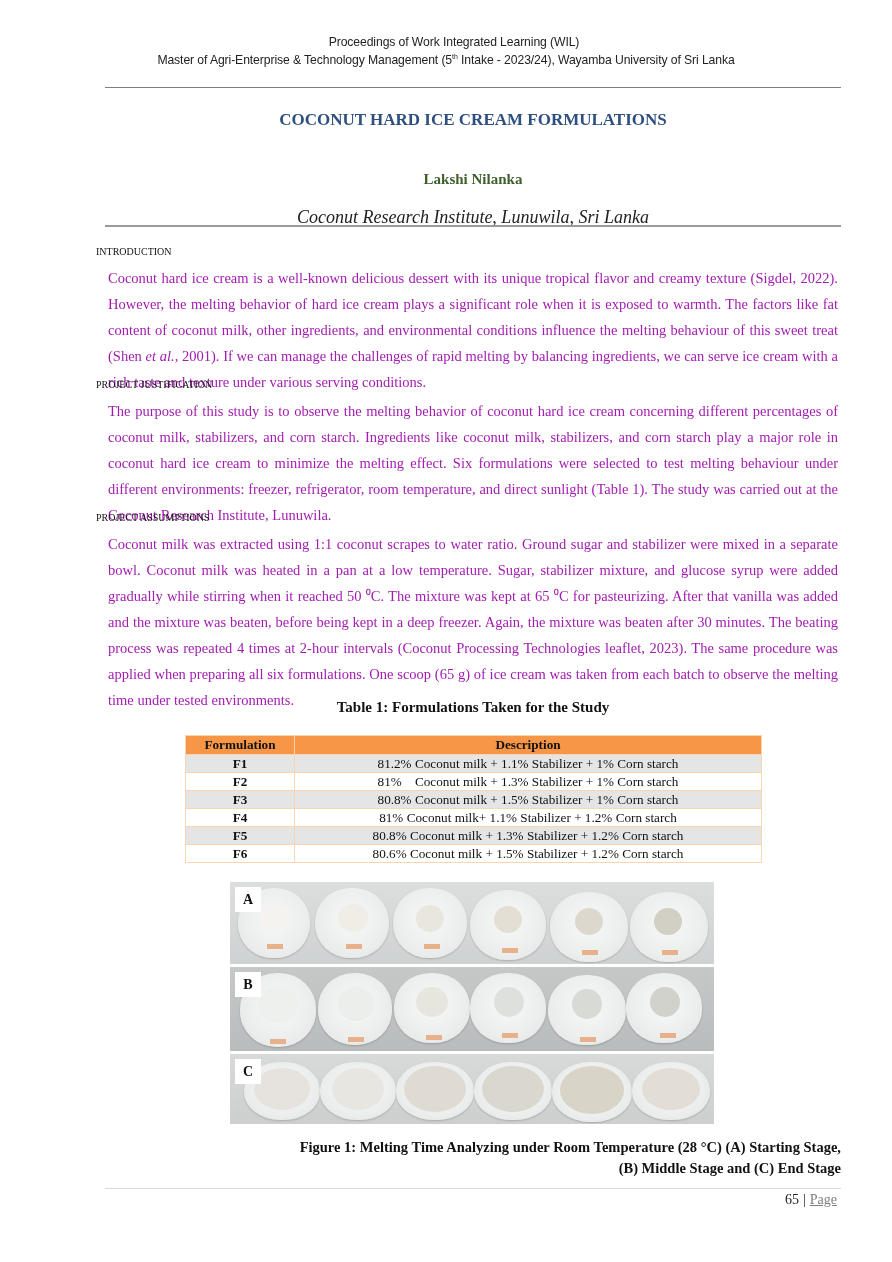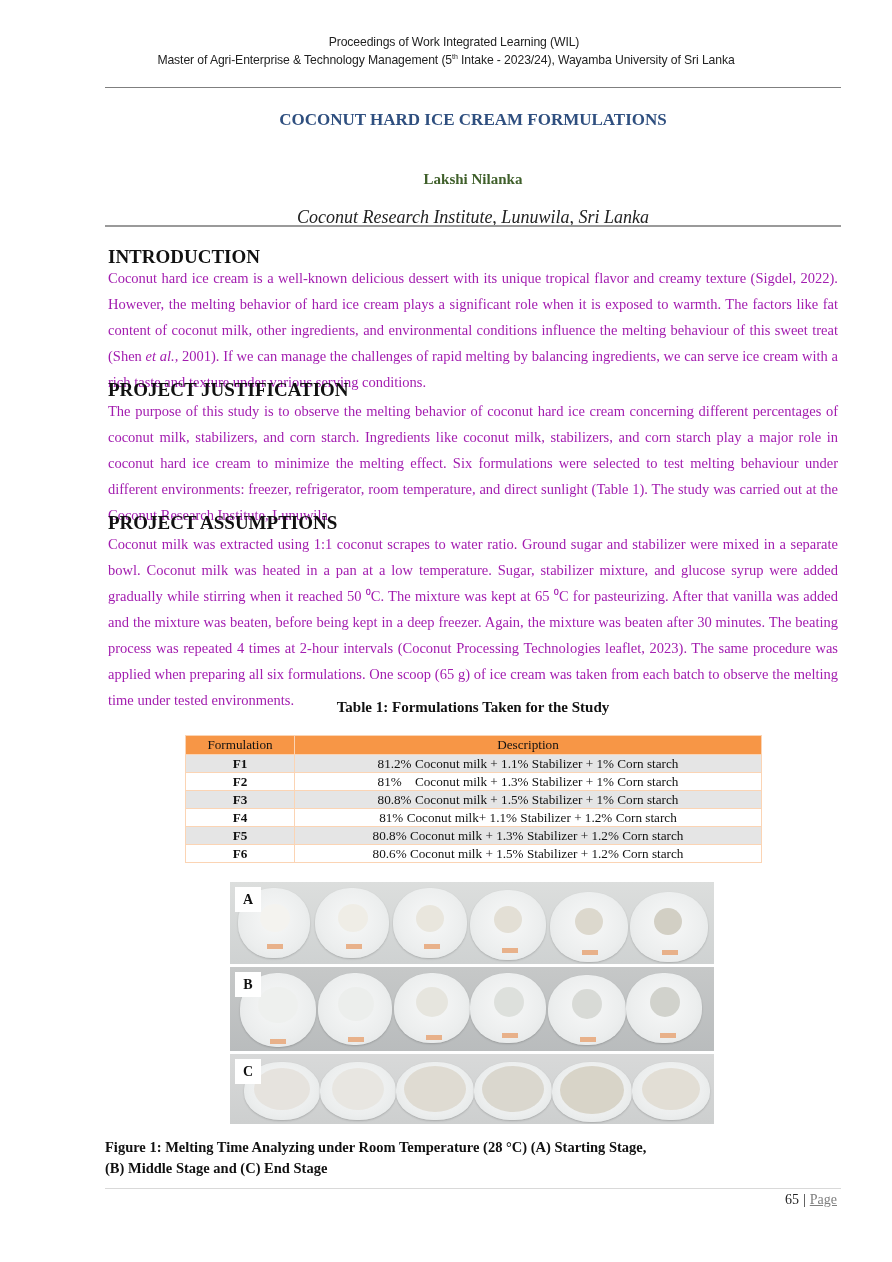--- a/index.html
+++ b/index.html
@@ -6,38 +6,38 @@
   body { width: 892px; height: 1262px; position: relative; overflow: hidden; font-family: "Liberation Serif", serif; color: #111; }
   .hdr { position: absolute; left: 0; width: 892px; text-align: center; font-family: "Liberation Sans", sans-serif; font-size: 12.2px; color: #222; letter-spacing: -0.1px; }
   .hdr1 { top: 35px; padding-left: 8px; }
   .hdr2 { top: 53px; }
   .hdr sup { font-size: 7px; }
   .rule-top { position: absolute; left: 105px; top: 87px; width: 736px; height: 1px; background: #7f7f7f; }
   .title { position: absolute; left: 105px; top: 110px; width: 736px; text-align: center; font-weight: bold; font-size: 17px; line-height: 20px; color: #2f4f7f; }
   .author { position: absolute; left: 105px; top: 171px; width: 736px; text-align: center; font-weight: bold; font-size: 15px; color: #3f5f2a; }
   .affil { position: absolute; left: 105px; top: 207px; width: 736px; text-align: center; font-style: italic; font-size: 18px; color: #222; }
   .rule-affil { position: absolute; left: 105px; top: 225px; width: 736px; height: 2px; background: #9a9a9a; }
-  .sec-h { position: absolute; left: 108px; font-weight: bold; font-size: 19px; }
+  .sec-h { position: absolute; left: 96px; font-weight: normal; font-size: 10px; }
   .para { position: absolute; left: 108px; width: 730px; font-size: 14.5px; line-height: 26px; text-align: justify; text-align-last: left; color: #a21caf; }
   .tbl-cap { position: absolute; left: 105px; top: 699px; width: 736px; text-align: center; font-weight: bold; font-size: 15px; }
   table.ft { position: absolute; left: 185px; top: 735px; width: 577px; border-collapse: collapse; font-size: 13.2px; }
-  table.ft th { background: #f79646; font-weight: normal; height: 18px; padding: 0; border: 1px solid #fbd4b4; color: #111; }
+  table.ft th { background: #f79646; font-weight: bold; height: 18px; padding: 0; border: 1px solid #fbd4b4; color: #111; }
   table.ft td { height: 17px; padding: 0; border: 1px solid #fbd4b4; text-align: center; }
   table.ft td.code { font-weight: bold; width: 108px; }
   table.ft tr.odd td { background: #e5e5e5; }
   table.ft tr.even td { background: #ffffff; }
   .photo { position: absolute; left: 230px; width: 484px; overflow: hidden; background: #d6d8d8; }
   .photoA { top: 882px; height: 82px; background: linear-gradient(180deg,#dcdedd,#cfd2d2); }
   .photoB { top: 967px; height: 84px; background: linear-gradient(180deg,#c6c8c8,#b9bcbd); }
   .photoC { top: 1054px; height: 70px; background: linear-gradient(180deg,#d8d9d9,#cdcfcf); }
   .plate { position: absolute; border-radius: 48%; background: radial-gradient(ellipse at 50% 45%, #f7f8f8 0%, #eceeee 60%, #dfe2e2 100%); box-shadow: 0 1px 2px rgba(0,0,0,0.18); }
   .scoop { position: absolute; border-radius: 50%; }
   .tag { position: absolute; width: 16px; height: 5px; background: #e8b18a; }
   .lbl { position: absolute; left: 5px; top: 5px; width: 26px; height: 25px; background: #fff; font-weight: bold; font-size: 14px; text-align: center; line-height: 25px; }
-  .fig-cap { position: absolute; left: 105px; top: 1137px; width: 736px; text-align: left; font-weight: bold; font-size: 14.5px; line-height: 21px; }
+  .fig-cap { position: absolute; left: 105px; top: 1137px; width: 736px; text-align: right; font-weight: bold; font-size: 14.5px; line-height: 21px; }
   .rule-foot { position: absolute; left: 105px; top: 1188px; width: 736px; height: 1px; background: #d9d9d9; }
   .pageno { position: absolute; right: 55px; top: 1192px; font-size: 14px; color: #222; }
   .pageno .sep { margin: 0 4px; }
   .pageno .pg { color: #7f7f7f; text-decoration: underline; }
 </style>
 </head>
 <body>
 
 <div class="hdr hdr1">Proceedings of Work Integrated Learning (WIL)</div>
 <div class="hdr hdr2"><span>Master of Agri-Enterprise &amp; Technology Management (5</span><sup>th</sup><span> Intake - 2023/24), Wayamba University of Sri Lanka</span></div>

